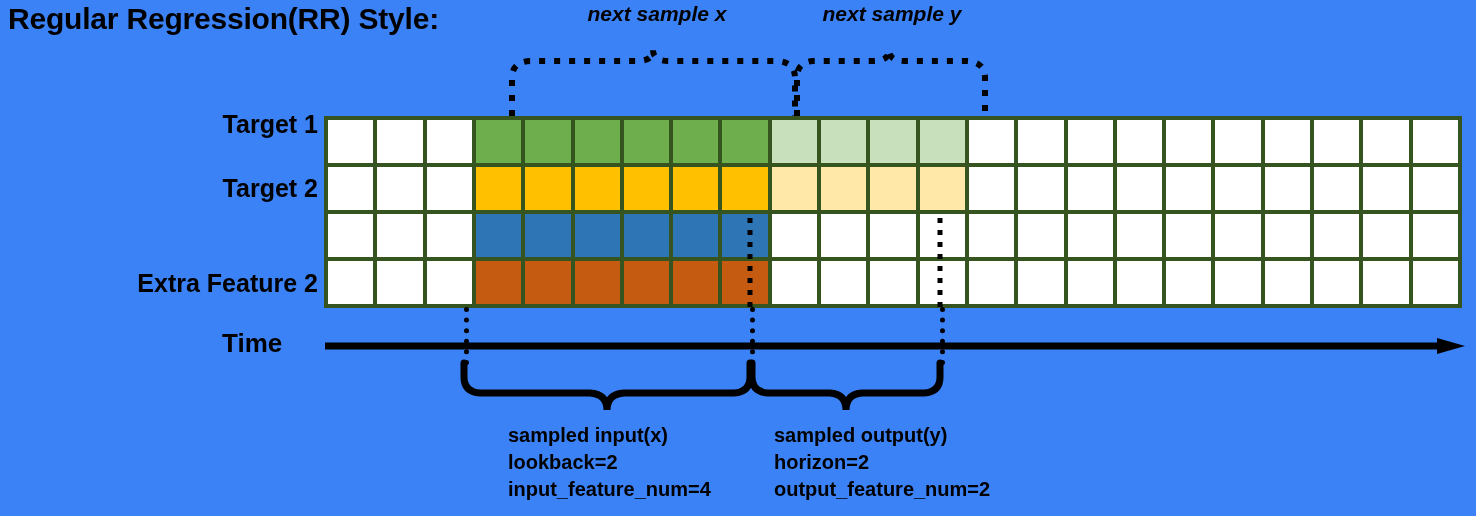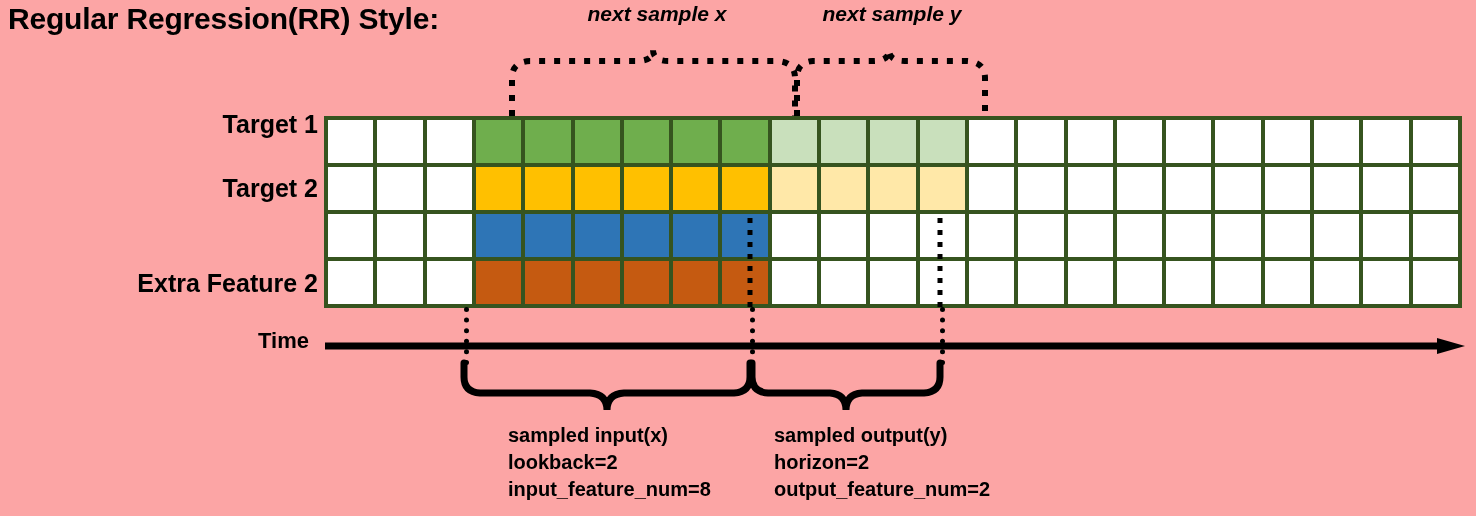--- a/index.html
+++ b/index.html
@@ -5,21 +5,21 @@
   * { box-sizing: border-box; }
   html, body {
     margin: 0; padding: 0;
     background: #ffffff;
     font-family: "Liberation Sans", sans-serif;
   }
   #canvas {
     position: relative;
     width: 1476px;
     height: 516px;
-    background: #fca5a5;
+    background: #3b82f6;
     overflow: hidden;
   }
 
   
   #title {
     position: absolute;
     left: 8px; top: 2px;
     font-size: 30px;
     font-weight: bold;
     color: #000000;
@@ -67,25 +67,24 @@
     grid-template-rows: repeat(4, 1fr);
     gap: 4px;
     padding: 4px;
   }
   .cell { background: #ffffff; }
 
   
   #time-label {
     position: absolute;
     left: 222px; top: 328px;
-    font-size: 22px;
-    font-weight: bold;
-    color: #000000;
-    white-space: nowrap;
-    margin-left: 36px;
+    font-size: 26px;
+    font-weight: bold;
+    color: #000000;
+    white-space: nowrap;
   }
   #time-axis {
     position: absolute;
     left: 325px; top: 338px;
     width: 1140px; height: 16px;
   }
 
   
   .vline {
     position: absolute;
@@ -255,21 +254,21 @@
              Q 750 392 750 377 L 750 363"></path>
 
     <path fill="none" stroke="#000000" stroke-width="7" stroke-linecap="round" d="M 752 363 L 752 377 Q 752 392 768 393 L 830 393
              Q 846 394 846 410 Q 846 394 862 393 L 924 393
              Q 940 392 940 377 L 940 363"></path>
   </svg>
 
   <div class="caption" id="cap-input">
     <div>sampled input(x)</div>
     <div>lookback=2</div>
-    <div>input_feature_num=8</div>
+    <div>input_feature_num=4</div>
   </div>
   <div class="caption" id="cap-output">
     <div>sampled output(y)</div>
     <div>horizon=2</div>
     <div>output_feature_num=2</div>
   </div>
 
 </div>
 
 </body></html>

